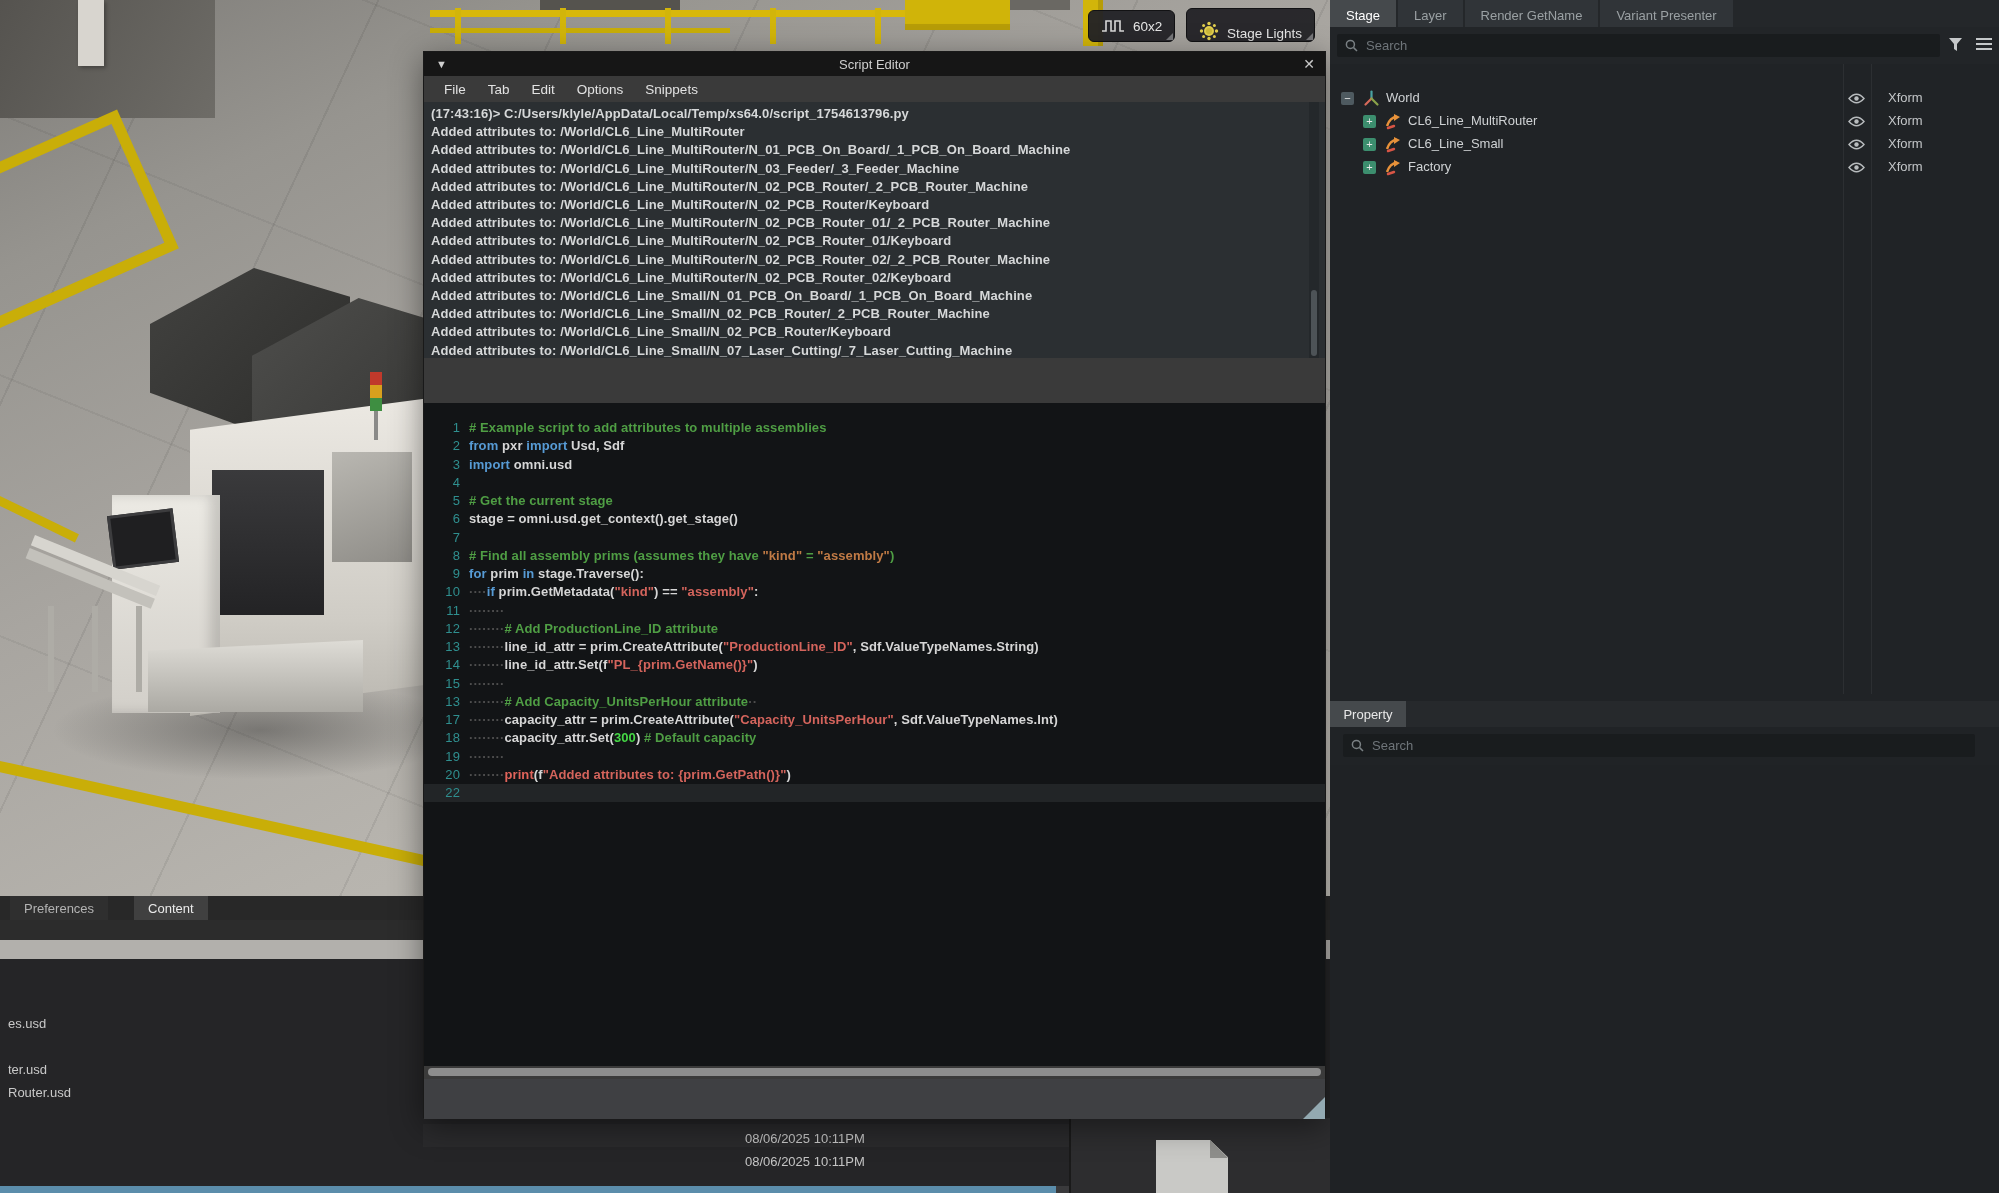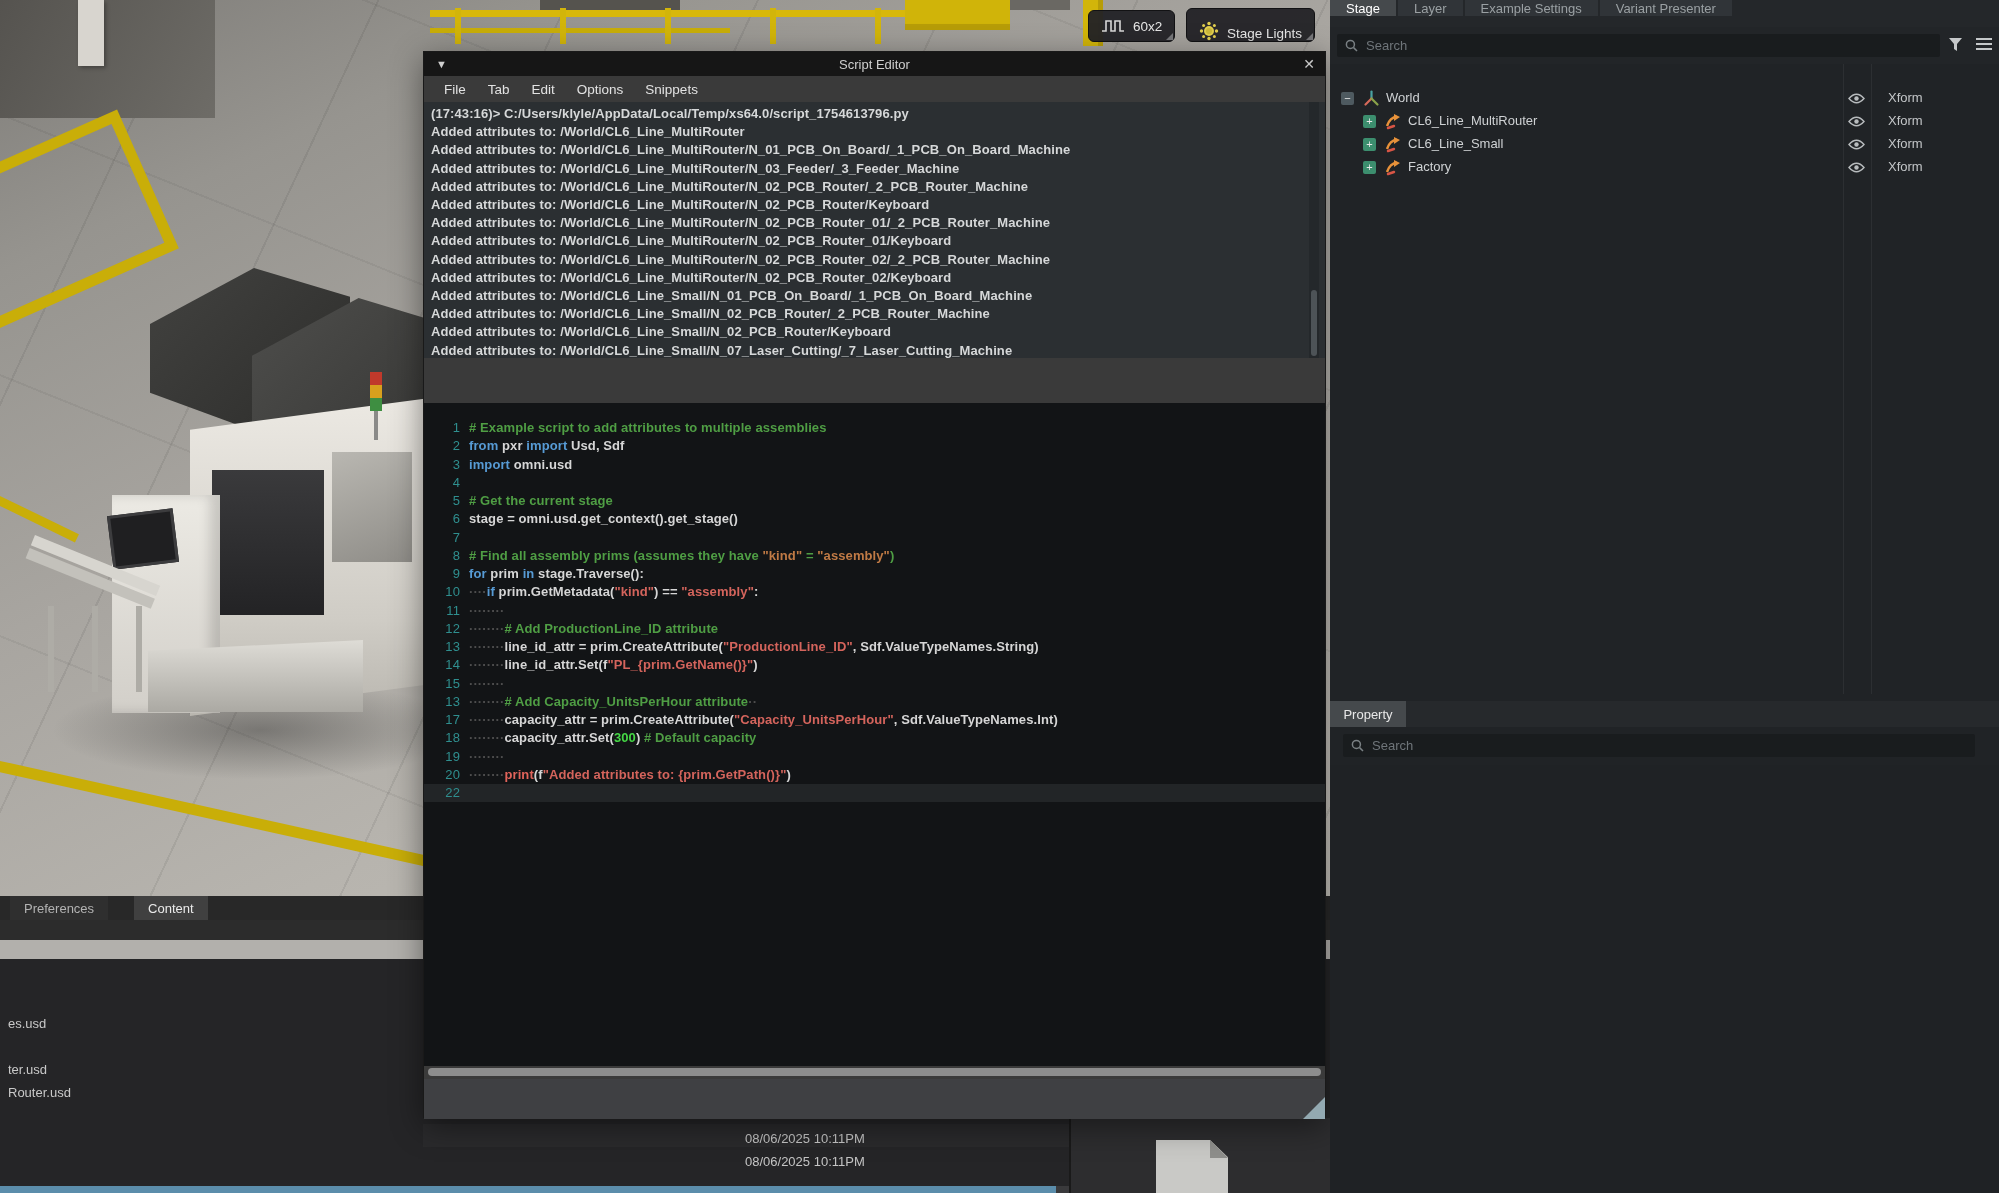--- a/index.html
+++ b/index.html
@@ -68,21 +68,21 @@
   .s-w{color:#d6d6d6;} .s-k{color:#579bd5;} .s-c{color:#4f9e44;} .s-s{color:#d4645c;}
   .s-n{color:#45d845;} .s-d{color:#4e4e4e;} .s-o{color:#c07a45;} .s-p{color:#e0635a;}
   .se-hscroll{left:0;top:1014px;width:100%;height:13px;background:#3a3a3a;}
   .se-hthumb{left:4px;top:1016px;width:893px;height:8px;background:#8d8d8d;border-radius:4px;}
   .se-bottom{left:0;top:1027px;width:100%;height:40px;background:#3f4043;}
   .se-resize{right:0;bottom:0;width:0;height:0;border-left:22px solid transparent;border-bottom:22px solid #93a9b1;}
 
   
   #sidebar{left:1330px;top:0;width:669px;height:1193px;background:#202326;}
   .sb-tabs{left:0;top:0;width:100%;height:27px;background:#24272a;display:flex;gap:2px;}
-  .sb-tab{height:16px;display:flex;align-items:center;padding:0 16px;font-size:13px;background:#303438;color:#9aa0a3;cursor:pointer;}
+  .sb-tab{height:16px;display:flex;align-items:center;padding:7px 16px;font-size:13px;background:#303438;color:#9aa0a3;cursor:pointer;}
   .sb-tab.active{background:#45494c;color:#ffffff;}
   .sb-searchrow{left:0;top:27px;width:100%;height:37px;background:#222528;}
   .search-box{position:absolute;left:7px;top:7px;height:23px;background:#191c1e;border-radius:2px;display:flex;align-items:center;padding-left:8px;box-sizing:border-box;gap:8px;}
   .search-ph{color:#6f757a;font-size:13px;}
   .hdr-row{left:0;top:64px;width:100%;height:23px;background:#2f3235;border-bottom:1px solid #1c1e20;font-size:12.5px;color:#ced1d3;}
   .col-div{top:64px;width:1px;height:630px;background:#2c2f32;}
   #stage-tree{left:0;top:87px;width:100%;}
   .tree-row{position:relative;height:23px;display:flex;align-items:center;font-size:13px;color:#cfd2d4;cursor:pointer;}
   .expander{position:absolute;top:5px;width:13px;height:13px;border-radius:2px;color:#e8e8e8;font-size:11px;line-height:13px;text-align:center;cursor:pointer;}
   .exp-minus{background:#4e5a60;}
@@ -278,21 +278,21 @@
     <div class="se-bottom abs">
 
       <div class="se-resize abs"></div>
     </div>
   </div>
 
   <div id="sidebar" class="abs">
     <div class="sb-tabs abs">
         <div class="sb-tab active">Stage</div>
         <div class="sb-tab">Layer</div>
-        <div class="sb-tab">Example Settings</div>
+        <div class="sb-tab">Render GetName</div>
         <div class="sb-tab">Variant Presenter</div>
       </div>
     <div class="sb-searchrow abs">
       <div class="search-box" style="width:603px">
         <span>
           <svg width="13" height="13" viewBox="0 0 13 13">
               <circle cx="5.4" cy="5.4" r="4" stroke="#7a8084" stroke-width="1.5" fill="none"></circle>
               <line x1="8.6" y1="8.6" x2="12" y2="12" stroke="#7a8084" stroke-width="1.5"></line>
             </svg>
         </span>

